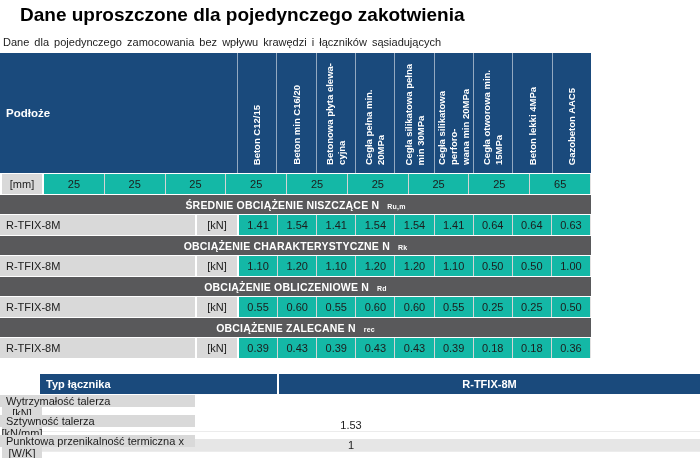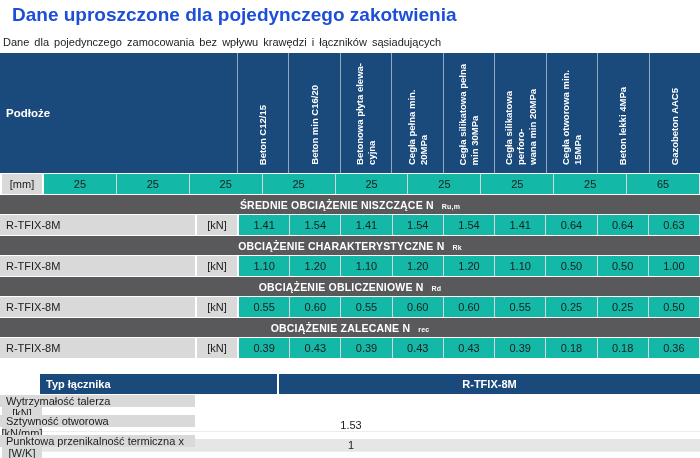--- a/index.html
+++ b/index.html
@@ -5,32 +5,32 @@
   * { box-sizing: border-box; margin: 0; padding: 0; }
   html, body { background: #ffffff; }
   body {
     width: 700px; height: 458px; overflow: hidden;
     font-family: "Liberation Sans", sans-serif;
     color: #1c1c1c;
   }
   .page { width: 700px; height: 458px; position: relative; }
 
   .title {
-    margin: 3px 0 0 12px;
+    margin: 3px 0 0 20px;
     font-size: 19px; line-height: 24px; font-weight: bold;
-    color: #1d4ed8;
+    color: #000000;
   }
   .subtitle {
     margin: 9px 0 4px 3px;
     font-size: 11px; line-height: 13px; color: #1c1c1c;
     word-spacing: 2px;
   }
 
   
-  .t1 { margin-top: 0; width: 700px; }
+  .t1 { margin-top: 0; width: 591px; }
   .t1-head { display: flex; height: 120px; }
   .corner {
     width: 237px; background: #1a4a7c; color: #fff;
     display: flex; align-items: center;
     padding-left: 6px; font-size: 11.5px; font-weight: bold;
   }
   .heads { flex: 1; display: flex; }
   .col-head {
     flex: 1; background: #1a4a7c;
     border-left: 1px solid #93a9c1;
@@ -260,21 +260,21 @@
       <div class="t2-h-left">Typ łącznika</div>
       <div class="t2-h-right">R-TFIX-8M</div>
     </div>
 
     <div class="t2-row">
       <div class="t2-label">Wytrzymałość talerza</div>
       <div class="t2-unit">[kN]</div>
       <div class="t2-val">1.53</div>
     </div>
     <div class="t2-row">
-      <div class="t2-label">Sztywność otworowa</div>
+      <div class="t2-label">Sztywność talerza</div>
       <div class="t2-unit">[kN/mm]</div>
       <div class="t2-val alt">1</div>
     </div>
     <div class="t2-row">
       <div class="t2-label">Punktowa przenikalność termiczna x</div>
       <div class="t2-unit">[W/K]</div>
       <div class="t2-val">0.002</div>
     </div>
   </div>
 

